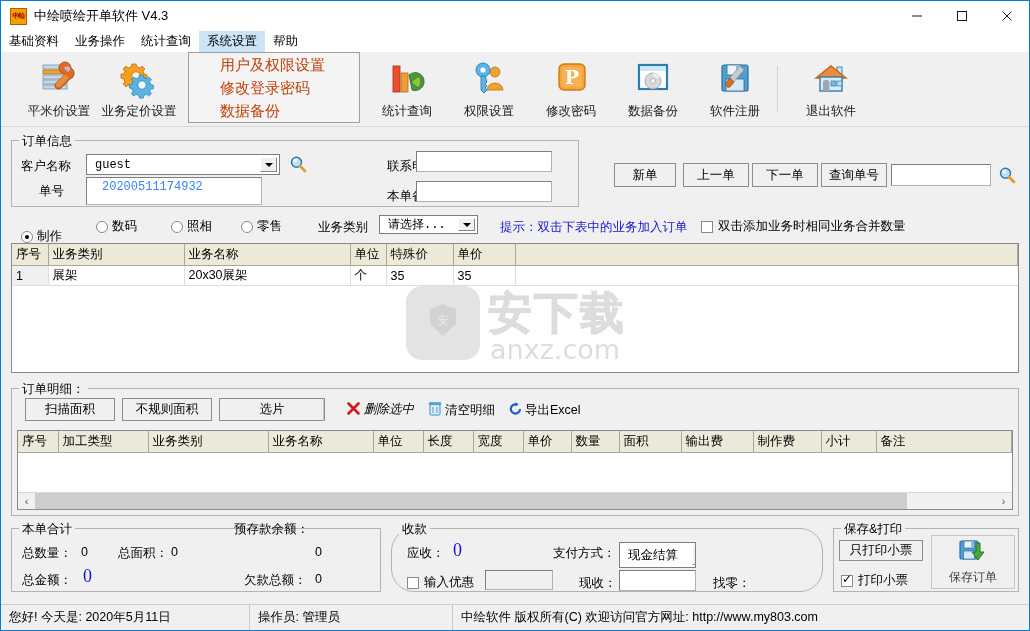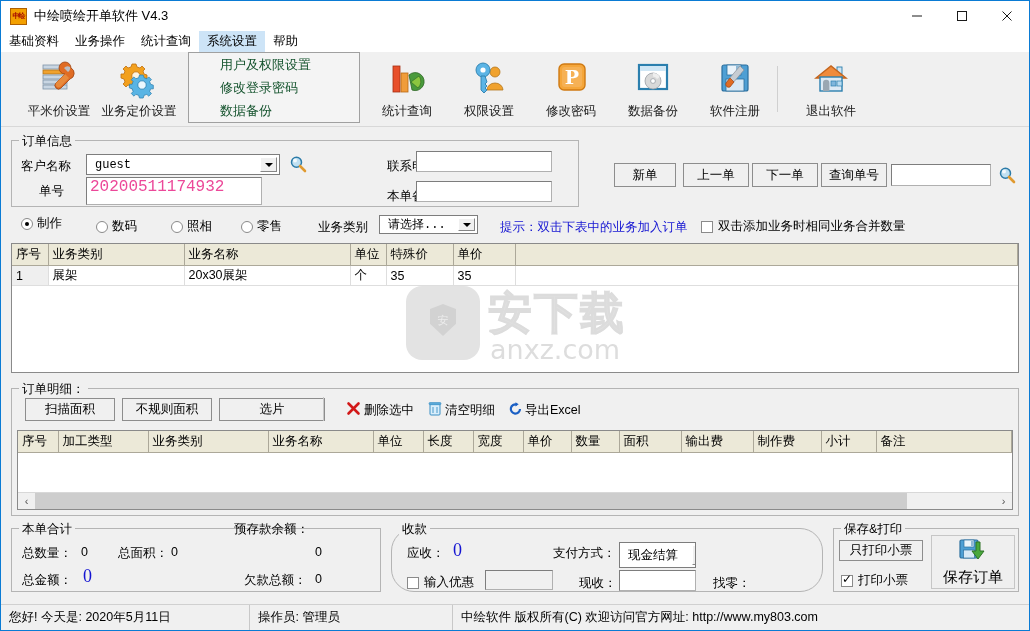--- a/index.html
+++ b/index.html
@@ -59,21 +59,21 @@
   .menu-item.active { background: #cde4f7; }
 
   
   .dropdown {
     position: absolute; left: 187px; top: 51px; width: 172px; height: 71px;
     background: #f4f4f4; border: 1px solid #a0a0a0;
     z-index: 40;
   }
   .dd-item {
     height: 23px; line-height: 23px; padding-left: 31px;
-    font-size: 13px; color: #14532d; white-space: nowrap;
+    font-size: 15px; color: #c2410c; white-space: nowrap;
   }
 
   
   .toolbar {
     position: absolute; left: 0; top: 51px; width: 1028px; height: 75px;
     background: #f0f0f0;
     border-bottom: 1px solid #d8d8d8;
   }
   .tb-item {
     position: absolute; top: 4px; width: 88px; height: 68px;
@@ -98,22 +98,22 @@
   }
 
   .lbl { font-size: 12.5px; color: #000; white-space: nowrap; position: absolute; }
 
   
   .txt {
     position: absolute; background: #fff;
     border: 1px solid #b0b0b0;
     border-top-color: #7d7d7d; border-left-color: #7d7d7d;
     font-family: "Liberation Mono", "DejaVu Sans Mono", monospace;
-    font-size: 16px; color: #ec4899;
-    padding: 1px 3px; line-height: 16px;
+    font-size: 12px; color: #3b82f6;
+    padding: 1px 15px; line-height: 16px;
     overflow: hidden; white-space: nowrap;
   }
   .combo {
     position: absolute; background: #fff;
     border: 1px solid #7d7d7d;
     font-size: 12px; color: #000;
     padding-left: 8px; overflow: hidden; white-space: nowrap;
     display: flex; align-items: center;
   }
   .combo .cb-txt { flex: 1; font-family: "Liberation Mono","DejaVu Sans Mono",monospace; }
@@ -431,21 +431,21 @@
   <div class="btn" style="left:820px; top:162px; width:66px; height:24px;">查询单号</div>
   <div class="txt" style="left:890px; top:163px; width:100px; height:22px;"></div>
   <div class="mag" style="left:997px; top:165px;">
     <svg width="18" height="18" viewBox="0 0 18 18">
       <circle cx="7.5" cy="7.2" r="5" fill="#bfe0f2" stroke="#2c7ba8" stroke-width="1.5"></circle>
       <circle cx="6" cy="5.6" r="2" fill="#ffffff" opacity="0.8"></circle>
       <line x1="11" y1="11" x2="16" y2="16" stroke="#e09a30" stroke-width="2.6" stroke-linecap="round"></line>
     </svg>
   </div>
 
-  <div class="radio on" style="left:20px; top:214px;text-align:right;">
+  <div class="radio on" style="left:20px; top:227px;text-align:right;">
     <div class="dot"></div>
       <span class="t">制作</span>
   </div>
   <div class="radio" style="left:95px; top:217px;">
     <div class="dot"></div>
       <span class="t">数码</span>
   </div>
   <div class="radio" style="left:170px; top:217px;">
     <div class="dot"></div>
       <span class="t">照相</span>
@@ -512,21 +512,21 @@
 
   <div class="group" style="left:10px; top:387px; width:1008px; height:128px;">
     <div class="legend">订单明细：</div>
   </div>
 
   <div class="btn" style="left:24px; top:397px; width:90px; height:23px;">扫描面积</div>
   <div class="btn" style="left:121px; top:397px; width:90px; height:23px;">不规则面积</div>
   <div class="btn" style="left:218px; top:397px; width:106px; height:23px;">选片</div>
   <div style="position:absolute; left:322px; top:396px; width:1px; height:24px; background:#c8c8c8;"></div>
 
-  <div style="position:absolute; left:345px; top:400px; display:flex; align-items:flex-end;">
+  <div style="position:absolute; left:345px; top:400px; display:flex; align-items:flex-start;font-style:italic;">
     <span style="margin-right:3px;">
       <svg width="15" height="15" viewBox="0 0 15 15">
           <g stroke="#d21919" stroke-width="2.6" stroke-linecap="round">
             <line x1="2.5" y1="2.5" x2="12.5" y2="12.5"></line>
             <line x1="12.5" y1="2.5" x2="2.5" y2="12.5"></line>
           </g>
         </svg>
     </span>
     <span class="lbl" style="position:static">删除选中</span>
   </div>
@@ -647,21 +647,21 @@
   <div style="position:absolute; left:930px; top:534px; width:84px; height:54px; background:#efefef; border:1px solid #c6c6c6; display:flex; flex-direction:column; align-items:center; justify-content:center;">
     <span>
       <svg width="30" height="26" viewBox="0 0 30 26">
         <rect x="2" y="2" width="18" height="18" rx="1.5" fill="#4e9fd4" stroke="#2b6f9e" stroke-width="1.2"></rect>
         <rect x="6" y="2" width="10" height="7" fill="#eaf3fa" stroke="#2b6f9e" stroke-width="0.7"></rect>
         <rect x="13" y="3" width="2.5" height="5" fill="#8fb9d6"></rect>
         <rect x="5.5" y="12" width="11" height="8" fill="#d7e9f6" stroke="#2b6f9e" stroke-width="0.7"></rect>
         <path d="M22 4 l0 9 4 0 -6 8 -6 -8 4 0 0 -9z" fill="#49a83c" stroke="#2e7327" stroke-width="1"></path>
       </svg>
     </span>
-    <span style="font-size:15px; color:#000000; margin-top:1px;">保存订单</span>
+    <span style="font-size:12px; color:#404040; margin-top:1px;">保存订单</span>
   </div>
 
   <div class="statusbar">
     <div class="sb-cell" style="width:249px;">您好! 今天是: 2020年5月11日</div>
     <div class="sb-cell" style="width:203px;">操作员: 管理员</div>
     <div class="sb-cell" style="flex:1;">中绘软件 版权所有(C)     欢迎访问官方网址: http://www.my803.com</div>
   </div>
 
 </div>
 

